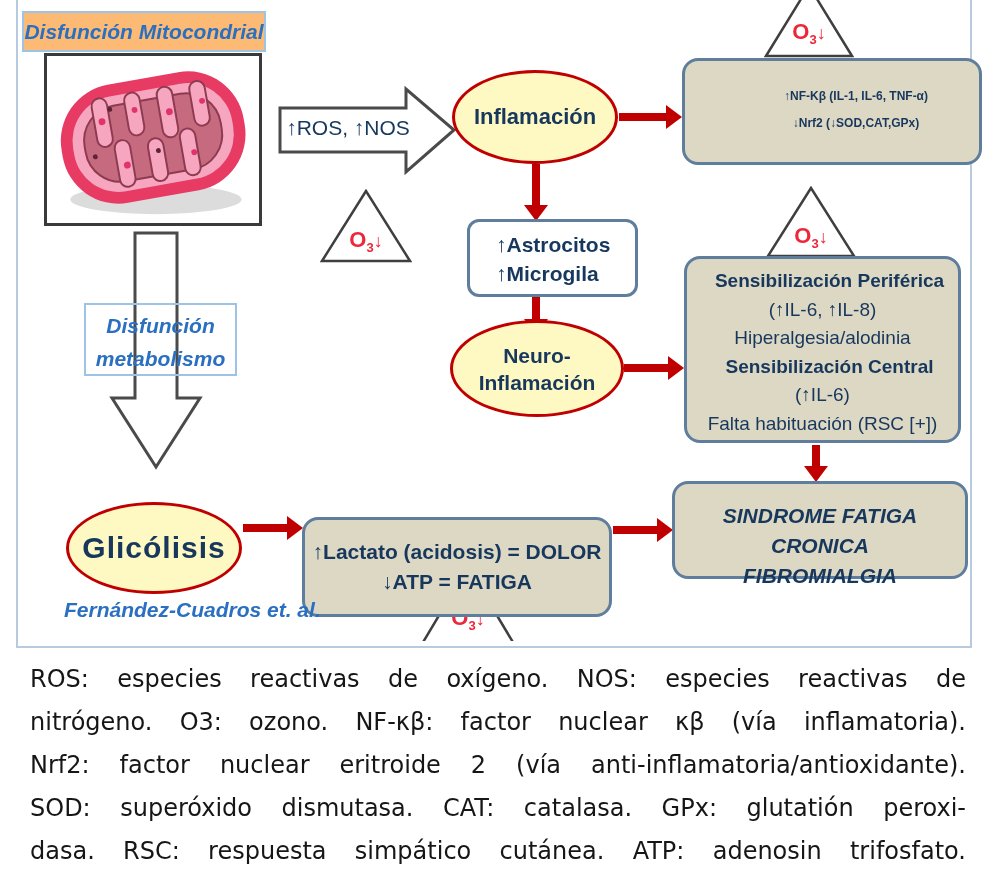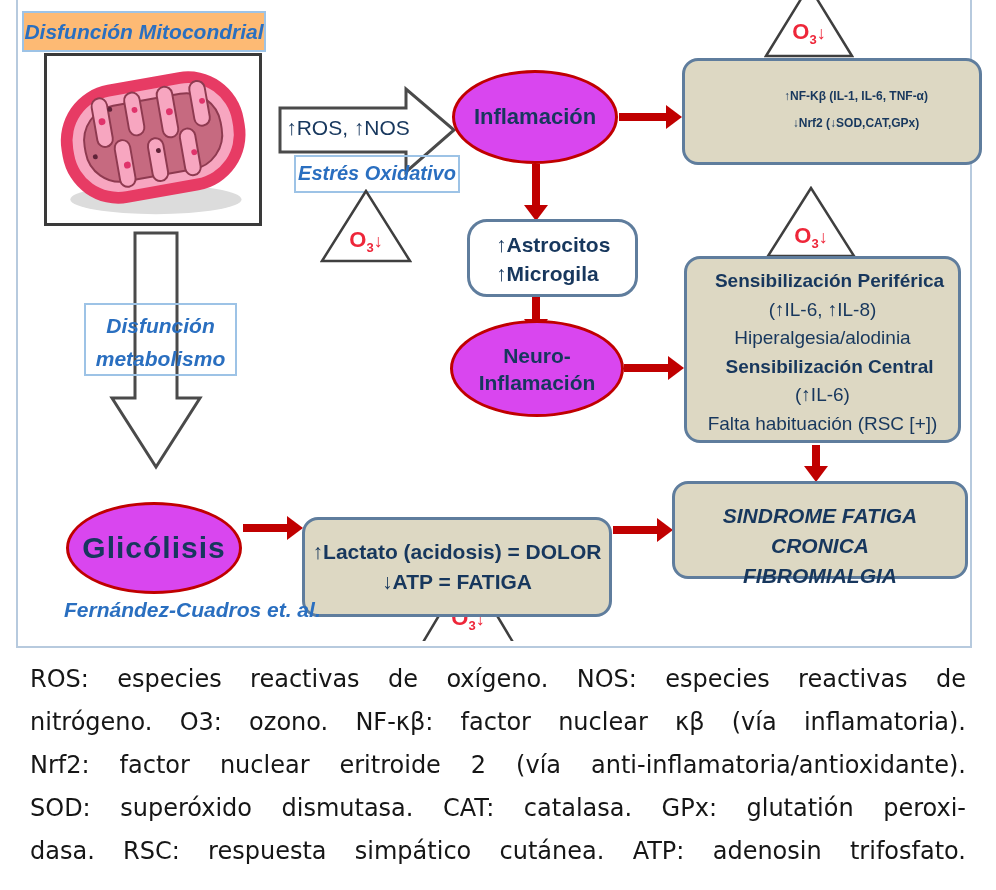--- a/index.html
+++ b/index.html
@@ -16,36 +16,36 @@
   .lbl-estres{left:294px;top:155px;width:162px;height:34px;line-height:32px;font-size:20px;}
   
   .mitobox{left:44px;top:53px;width:218px;height:173px;border:3px solid #3a3a3a;background:#ffffff;box-sizing:border-box;}
   .mitobox svg{display:block;width:100%;height:100%;}
   
   .outline-arrow{overflow:visible;}
   
   .ros-text{left:283px;top:104px;width:130px;height:48px;line-height:48px;text-align:center;
             color:#17375d;font-weight:normal;font-size:21px;}
   
-  .ell{border:3px solid #c00000;border-radius:50%;background:#d946ef;color:#17375d;font-weight:bold;
+  .ell{border:3px solid #c00000;border-radius:50%;background:#fef9c3;color:#17375d;font-weight:bold;
        display:flex;flex-direction:column;align-items:center;justify-content:center;text-align:center;box-sizing:border-box;}
   .ell-inflam{left:452px;top:70px;width:166px;height:94px;font-size:22px;}
   .ell-neuro{left:450px;top:320px;width:174px;height:97px;font-size:21px;line-height:27px;}
   .ell-glic{left:66px;top:502px;width:176px;height:92px;font-size:30px;letter-spacing:1px;}
   
   .tanbox{background:#ddd8c3;border:3px solid #5f7d9d;border-radius:16px;color:#17375d;
           text-align:center;box-sizing:border-box;}
   .nf-box{left:682px;top:58px;width:300px;height:107px;font-weight:bold;font-size:12px;line-height:27px;padding-top:22px;padding-left:48px;}
   .sens-box{left:684px;top:256px;width:277px;height:187px;font-size:19px;line-height:28.5px;padding-top:8px;}
   .sens-box .b{font-weight:bold;margin-left:14px;}
   .sind-box{left:672px;top:481px;width:296px;height:98px;font-weight:bold;font-style:italic;
             font-size:21px;line-height:30px;padding-top:17px;}
   .lact-box{left:302px;top:485px;width:310px;height:100px;font-weight:bold;font-size:21px;line-height:30px;padding-top:17px;margin-top:32px;}
   
-  .whitebox{background:#ffffff;border:3px solid #5f7d9d;border-radius:20px;color:#17375d;font-weight:bold;box-sizing:border-box;}
+  .whitebox{background:#ffffff;border:3px solid #5f7d9d;border-radius:12px;color:#17375d;font-weight:bold;box-sizing:border-box;}
   .astro-box{left:467px;top:219px;width:171px;height:78px;font-size:21px;line-height:29px;padding:8px 0 0 26px;text-align:left;}
   
   .ra-h,.ra-v{position:absolute;}
   .ra-h::before{content:"";position:absolute;left:0;top:calc(50% - 4px);width:calc(100% - 15px);height:8px;background:#c00000;}
   .ra-h::after{content:"";position:absolute;right:0;top:calc(50% - 12px);width:0;height:0;
                border-left:16px solid #c00000;border-top:12px solid transparent;border-bottom:12px solid transparent;}
   .ra-v::before{content:"";position:absolute;top:0;left:calc(50% - 4px);height:calc(100% - 15px);width:8px;background:#c00000;}
   .ra-v::after{content:"";position:absolute;bottom:0;left:calc(50% - 12px);width:0;height:0;
                border-top:16px solid #c00000;border-left:12px solid transparent;border-right:12px solid transparent;}
   
@@ -107,21 +107,20 @@
         </g>
       </g>
     </svg>
   </div>
 
   <div class="abs bluebox lbl-metab">
     <div>Disfunción</div>
     <div>metabolismo</div>
   </div>
 
-  <div class="abs bluebox lbl-estres">Estrés Oxidativo</div>
 
   <svg class="abs" style="left:320px;top:189px;" width="92" height="74" viewBox="0 0 92 74">
     <polygon points="46,2 2,72 90,72" fill="#ffffff" stroke="#3f3f3f" stroke-width="2.5" stroke-linejoin="miter"></polygon>
   </svg>
   <div class="abs o3lab" style="left:320px;top:224px;width:92px;">
     <span>O</span><sub>3</sub><span class="dn">↓</span>
   </div>
 
   <svg class="abs" style="left:764px;top:0px;" width="90" height="58" viewBox="0 0 90 58">
     <polygon points="45,-14 2,56 88,56" fill="#ffffff" stroke="#3f3f3f" stroke-width="2.5" stroke-linejoin="miter"></polygon>

